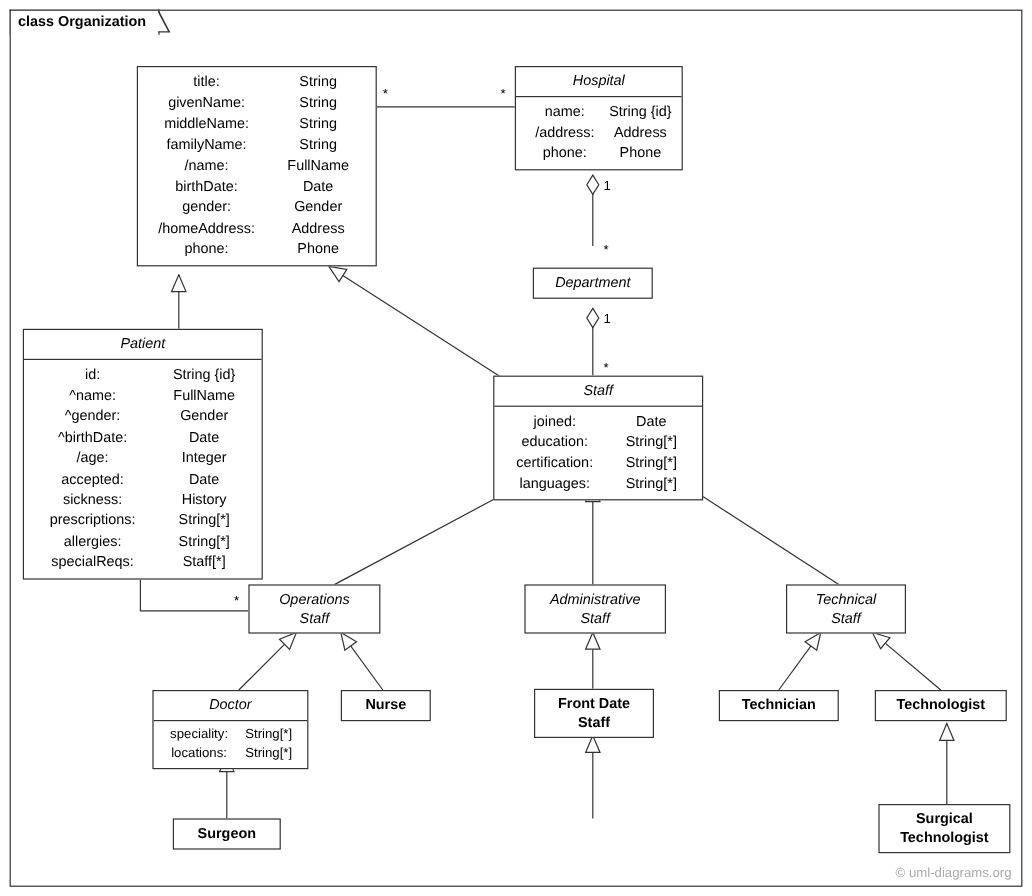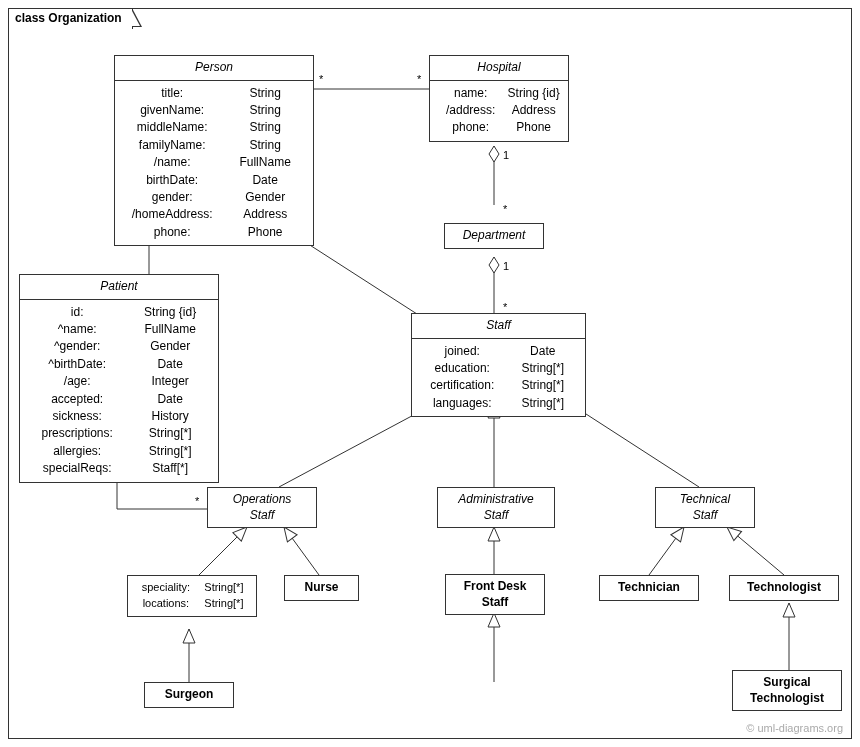--- a/index.html
+++ b/index.html
@@ -153,21 +153,20 @@
   <span class="mult" style="left:310px;top:64px">*</span>
   <span class="mult" style="left:408px;top:64px">*</span>
   <span class="mult" style="left:494px;top:140px">1</span>
   <span class="mult" style="left:494px;top:194px">*</span>
   <span class="mult" style="left:494px;top:251px">1</span>
   <span class="mult" style="left:494px;top:292px">*</span>
   <span class="mult" style="left:113px;top:451px">*</span>
   <span class="mult" style="left:186px;top:486px">*</span>
 
   <div class="class-box" style="left:105px;top:46px;width:200px">
-    <div class="class-title">Person</div>
     <div class="class-attrs">
         <div class="attr-row">
           <span class="attr-name">title:</span>
           <span class="attr-type">String</span>
         </div>
         <div class="attr-row">
           <span class="attr-name">givenName:</span>
           <span class="attr-type">String</span>
         </div>
         <div class="attr-row">
@@ -300,38 +299,39 @@
     <div class="class-title" style="border-bottom:none">Administrative
 Staff</div>
   </div>
 
   <div class="class-box" style="left:646px;top:478px;width:100px">
     <div class="class-title" style="border-bottom:none">Technical
 Staff</div>
   </div>
 
   <div class="class-box" style="left:118px;top:566px;width:130px">
+    <div class="class-title bold">Doctor</div>
     <div class="class-attrs" style="font-size:11px">
         <div class="attr-row">
           <span class="attr-name">speciality:</span>
           <span class="attr-type">String[*]</span>
         </div>
         <div class="attr-row">
           <span class="attr-name">locations:</span>
           <span class="attr-type">String[*]</span>
         </div>
       </div>
   </div>
 
   <div class="class-box" style="left:275px;top:566px;width:75px">
     <div class="class-title bold plain" style="border-bottom:none;font-weight:bold">Nurse</div>
   </div>
 
   <div class="class-box" style="left:436px;top:565px;width:100px">
-    <div class="class-title bold plain" style="border-bottom:none;font-weight:bold">Front Desk
+    <div class="class-title bold plain" style="border-bottom:none;font-weight:bold">Front Date
 Staff</div>
   </div>
 
   <div class="class-box" style="left:590px;top:566px;width:100px">
     <div class="class-title bold plain" style="border-bottom:none;font-weight:bold">Technician</div>
   </div>
 
   <div class="class-box" style="left:720px;top:566px;width:110px">
     <div class="class-title bold plain" style="border-bottom:none;font-weight:bold">Technologist</div>
   </div>

